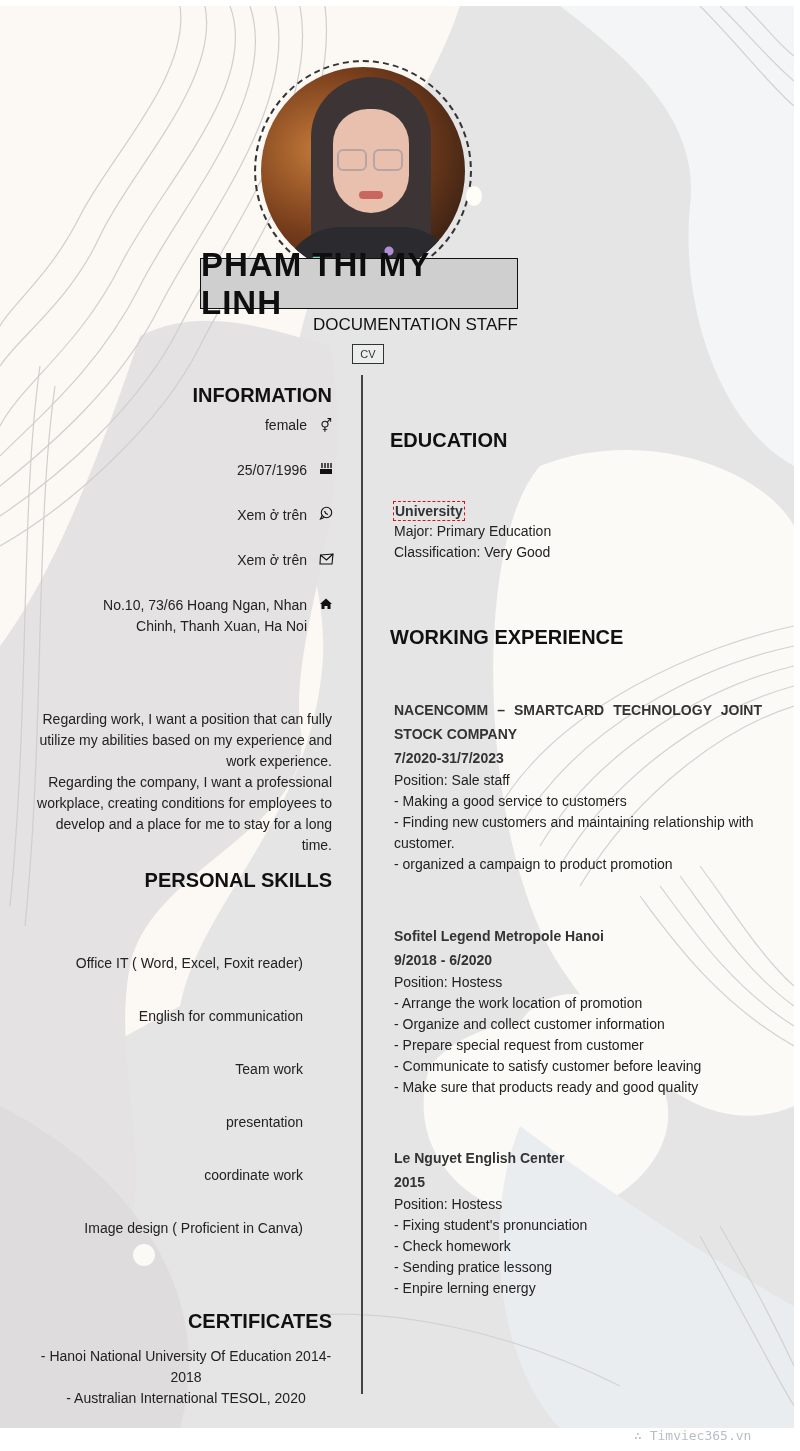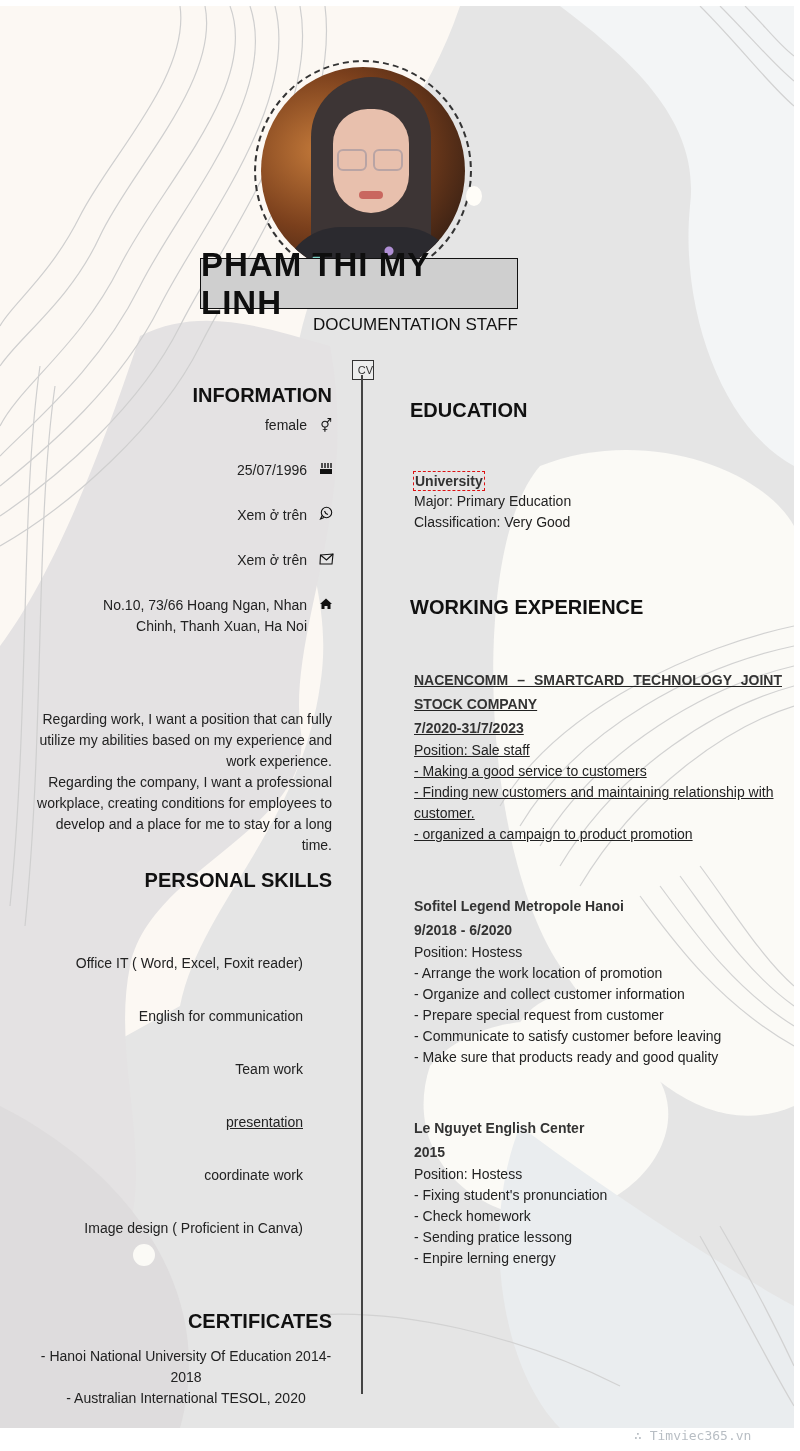--- a/index.html
+++ b/index.html
@@ -49,22 +49,22 @@
     background: #cfcfcf; border: 1px solid #111;
     display: flex; align-items: center; justify-content: center;
   }
   .name-box span { font-size: 33px; font-weight: bold; letter-spacing: 1px; color: #0e0e0e; }
   .job-title {
     position: absolute; left: 200px; top: 309px; width: 318px; text-align: right;
     font-size: 17px; color: #111;
   }
 
   .cv-badge {
-    position: absolute; left: 352px; top: 354px; width: 22px; height: 20px;
-    border: 1px solid #333; font-size: 11px; text-align: right; line-height: 18px; color: #333; background: #eceded;
+    position: absolute; left: 352px; top: 338px; width: 32px; height: 20px;
+    border: 1px solid #333; font-size: 11px; text-align: center; line-height: 18px; color: #333; background: #eceded;
   }
   .timeline { position: absolute; left: 361px; top: 369px; width: 2px; height: 1019px; background: #444; }
 
   
   .left { position: absolute; left: 30px; width: 302px; text-align: right; }
   .sec-title { font-size: 20px; font-weight: bold; color: #111; }
 
   .info-row {
     position: absolute; left: 60px; width: 275px; display: flex; justify-content: flex-end; align-items: flex-start;
     font-size: 14px; color: #222; line-height: 21px;
@@ -72,21 +72,21 @@
   .info-row .txt { text-align: right; }
   .info-row .ico { width: 28px; text-align: center; font-size: 13px; color: #111; padding-left: 10px; }
 
   .goals-text { font-size: 14px; line-height: 21px; color: #222; text-align: right; }
 
   .skill { position: absolute; left: 40px; width: 263px; text-align: right; font-size: 14px; color: #222; }
 
   .cert { font-size: 14px; line-height: 21px; color: #222; text-align: center; }
 
   
-  .right { position: absolute; left: 410px; width: 372px; }
+  .right { position: absolute; left: 390px; width: 372px; margin-top: 30px; }
   .rsec-title { font-size: 20px; font-weight: bold; color: #111; }
   .edu-school {
     display: inline-block; font-size: 14px; font-weight: bold; color: #333;
     border: 1px dashed #d11; padding: 1px 1px; margin-left: 3px;
   }
   .line { font-size: 14px; line-height: 21px; color: #222; padding-left: 4px; }
   .job-company { font-size: 14px; font-weight: bold; color: #333; line-height: 24px; padding-left: 4px; }
   .justify { text-align: justify; text-align-last: left; }
   .job-date { font-size: 14px; font-weight: bold; color: #333; line-height: 24px; padding-left: 4px; }
 
@@ -208,40 +208,40 @@
 
   <div class="left goals-text" style="top:703px; left:36px; width:296px;">
     <div>Regarding work, I want a position that can fully utilize my abilities based on my experience and work experience.</div>
     <div>Regarding the company, I want a professional workplace, creating conditions for employees to develop and a place for me to stay for a long time.</div>
   </div>
 
   <div class="left sec-title" style="top:863px;">PERSONAL SKILLS</div>
   <div class="skill" style="top:949px;">Office IT ( Word, Excel, Foxit reader)</div>
   <div class="skill" style="top:1002px;">English for communication</div>
   <div class="skill" style="top:1055px;">Team work</div>
-  <div class="skill" style="top:1108px;text-decoration:underline;">presentation</div>
+  <div class="skill" style="top:1108px;">presentation</div>
   <div class="skill" style="top:1161px;">coordinate work</div>
   <div class="skill" style="top:1214px;">Image design ( Proficient in Canva)</div>
 
   <div class="left sec-title" style="top:1304px;">CERTIFICATES</div>
   <div class="left" style="top:1340px; left:40px; width:292px;">
     <div class="cert">- Hanoi National University Of Education 2014-2018</div>
     <div class="cert">- Australian International TESOL, 2020</div>
   </div>
 
   <div class="right rsec-title" style="top:393px;">EDUCATION</div>
   <div class="right" style="top:465px;">
     <div><span class="edu-school">University</span></div>
     <div class="line">Major: Primary Education</div>
     <div class="line">Classification: Very Good</div>
   </div>
 
   <div class="right rsec-title" style="top:590px;">WORKING EXPERIENCE</div>
 
-  <div class="right" style="top:662px;text-decoration:underline;">
+  <div class="right" style="top:662px;">
     <div class="job-company justify">NACENCOMM – SMARTCARD TECHNOLOGY JOINT STOCK COMPANY</div>
     <div class="job-date">7/2020-31/7/2023</div>
     <div class="line">Position: Sale staff</div>
     <div class="line">- Making a good service to customers</div>
     <div class="line">- Finding new customers and maintaining relationship with customer.</div>
     <div class="line">- organized a campaign to product promotion</div>
   </div>
 
   <div class="right" style="top:888px;">
     <div class="job-company">Sofitel Legend Metropole Hanoi</div>

